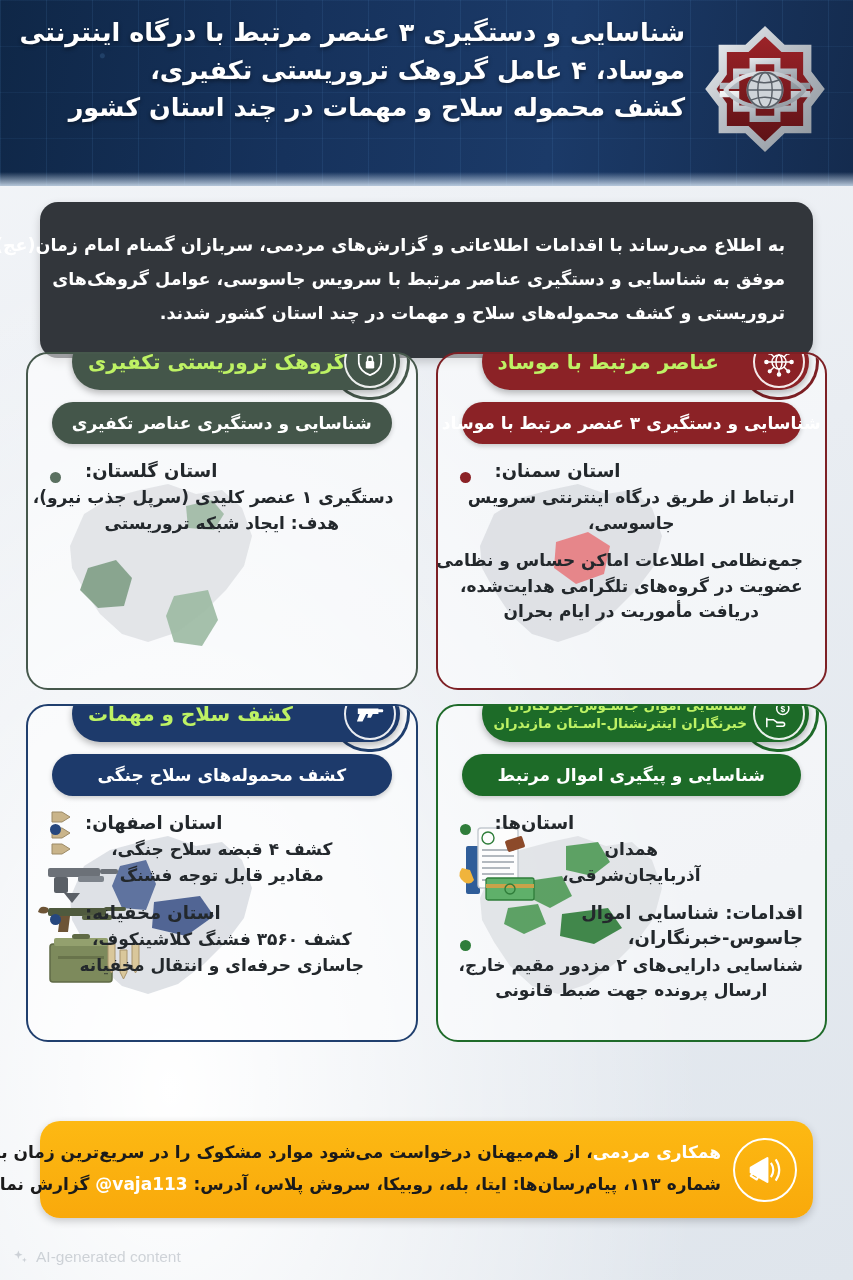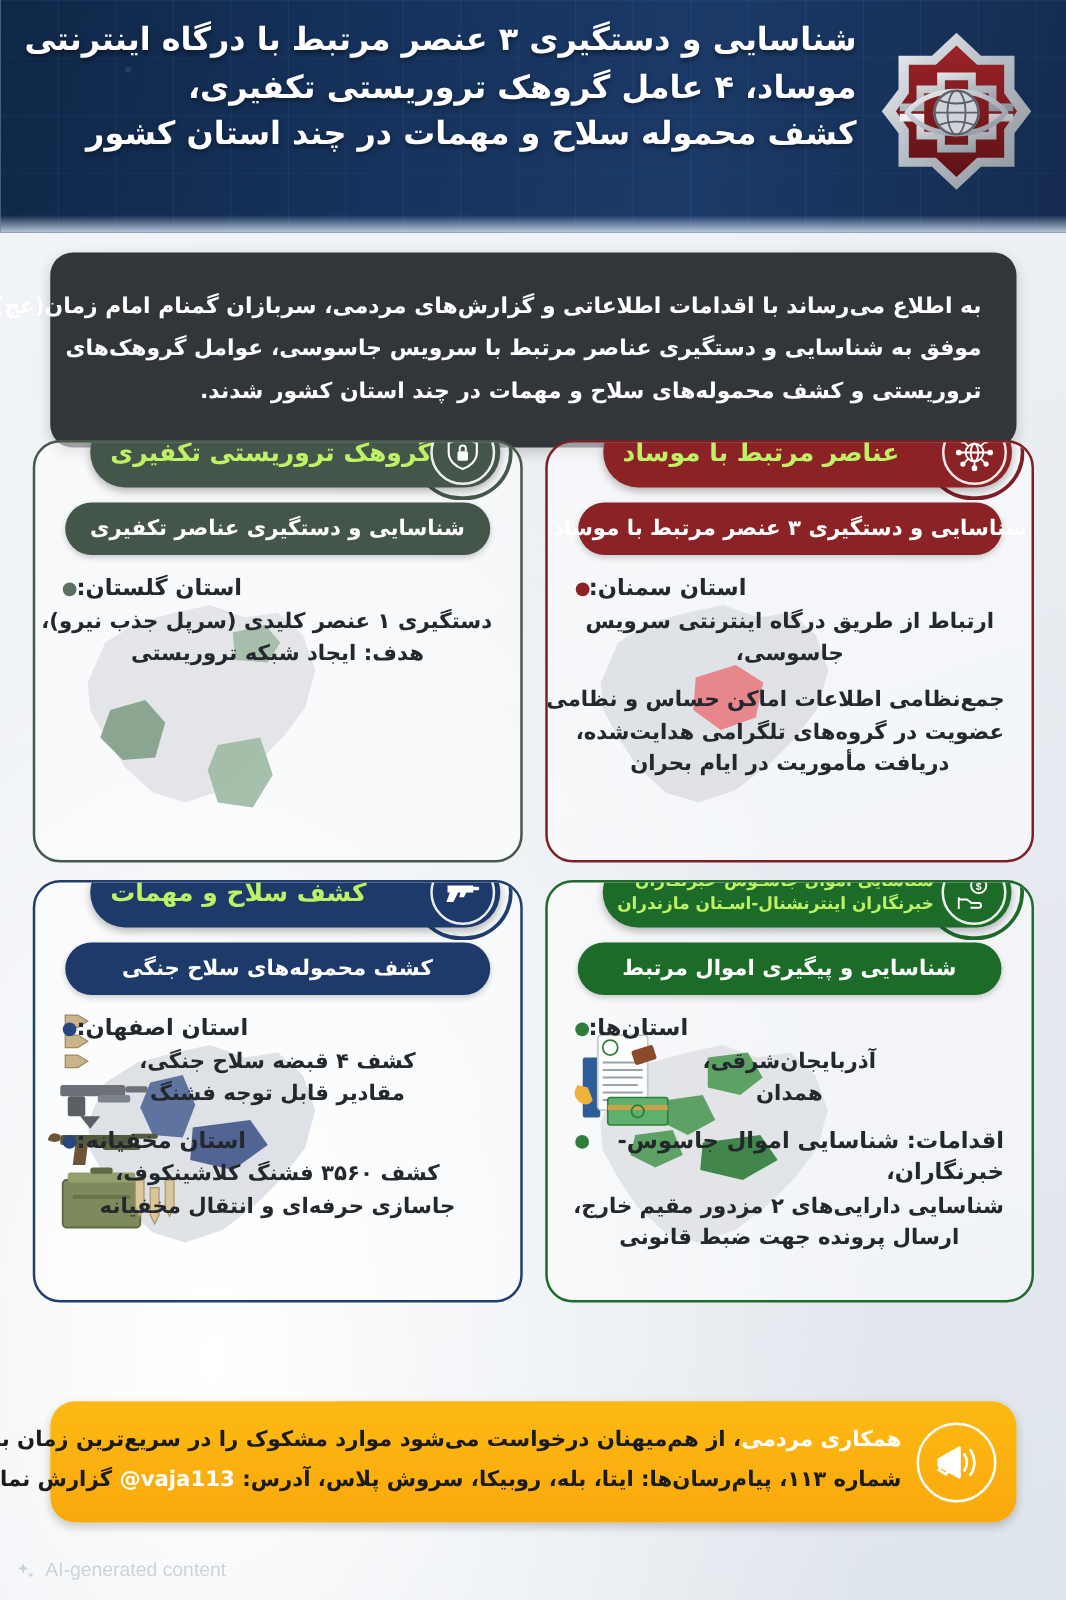--- a/index.html
+++ b/index.html
@@ -217,23 +217,23 @@
   .subtitle.red    { background: #8b2226; }
   .subtitle.green  { background: #44564a; }
   .subtitle.navy   { background: #1d3a6b; }
   .subtitle.forest { background: #1d6b28; }
 
   
   .bullets { position: relative; z-index: 5; padding: 0 8px; }
   .bullet { margin-bottom: 12px; }
   .bullet-head {
     display: flex;
-    align-items: flex-start;
+    align-items: flex-end;
     justify-content: flex-start;
-    gap: 0;
+    gap: 24px;
     flex-direction: row-reverse;
     margin-bottom: 2px;
   }
   .dot {
     width: 11px;
     height: 11px;
     border-radius: 50%;
     margin-top: 8px;
     flex: 0 0 auto;
   }
@@ -529,22 +529,22 @@
 
       <div class="subtitle forest">شناسایی و پیگیری اموال مرتبط</div>
 
       <div class="bullets">
         <div class="bullet">
           <div class="bullet-head">
             <span class="dot forest"></span>
             <span class="bullet-title">استان‌ها:</span>
           </div>
           <div class="bullet-lines">
+            <span class="ln">همدان</span>
             <span class="ln">آذربایجان‌شرقی،</span>
-            <span class="ln">همدان</span>
           </div>
         </div>
         <div class="bullet">
           <div class="bullet-head">
             <span class="dot forest"></span>
             <span class="bullet-title">اقدامات: شناسایی اموال جاسوس-خبرنگاران،</span>
           </div>
           <div class="bullet-lines">
             <span class="ln">شناسایی دارایی‌های ۲ مزدور مقیم خارج،</span>
             <span class="ln">ارسال پرونده جهت ضبط قانونی</span>

